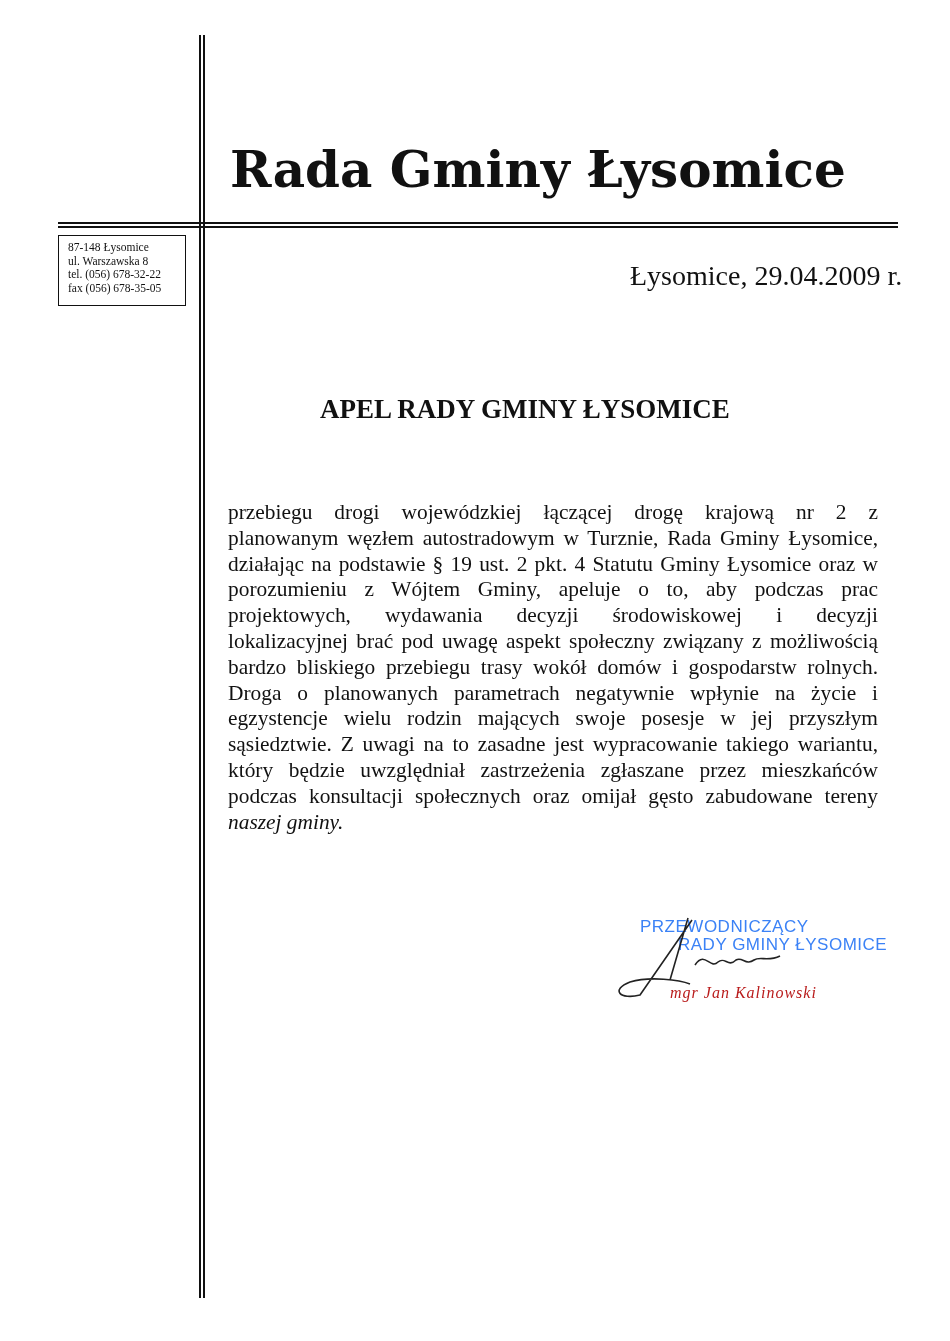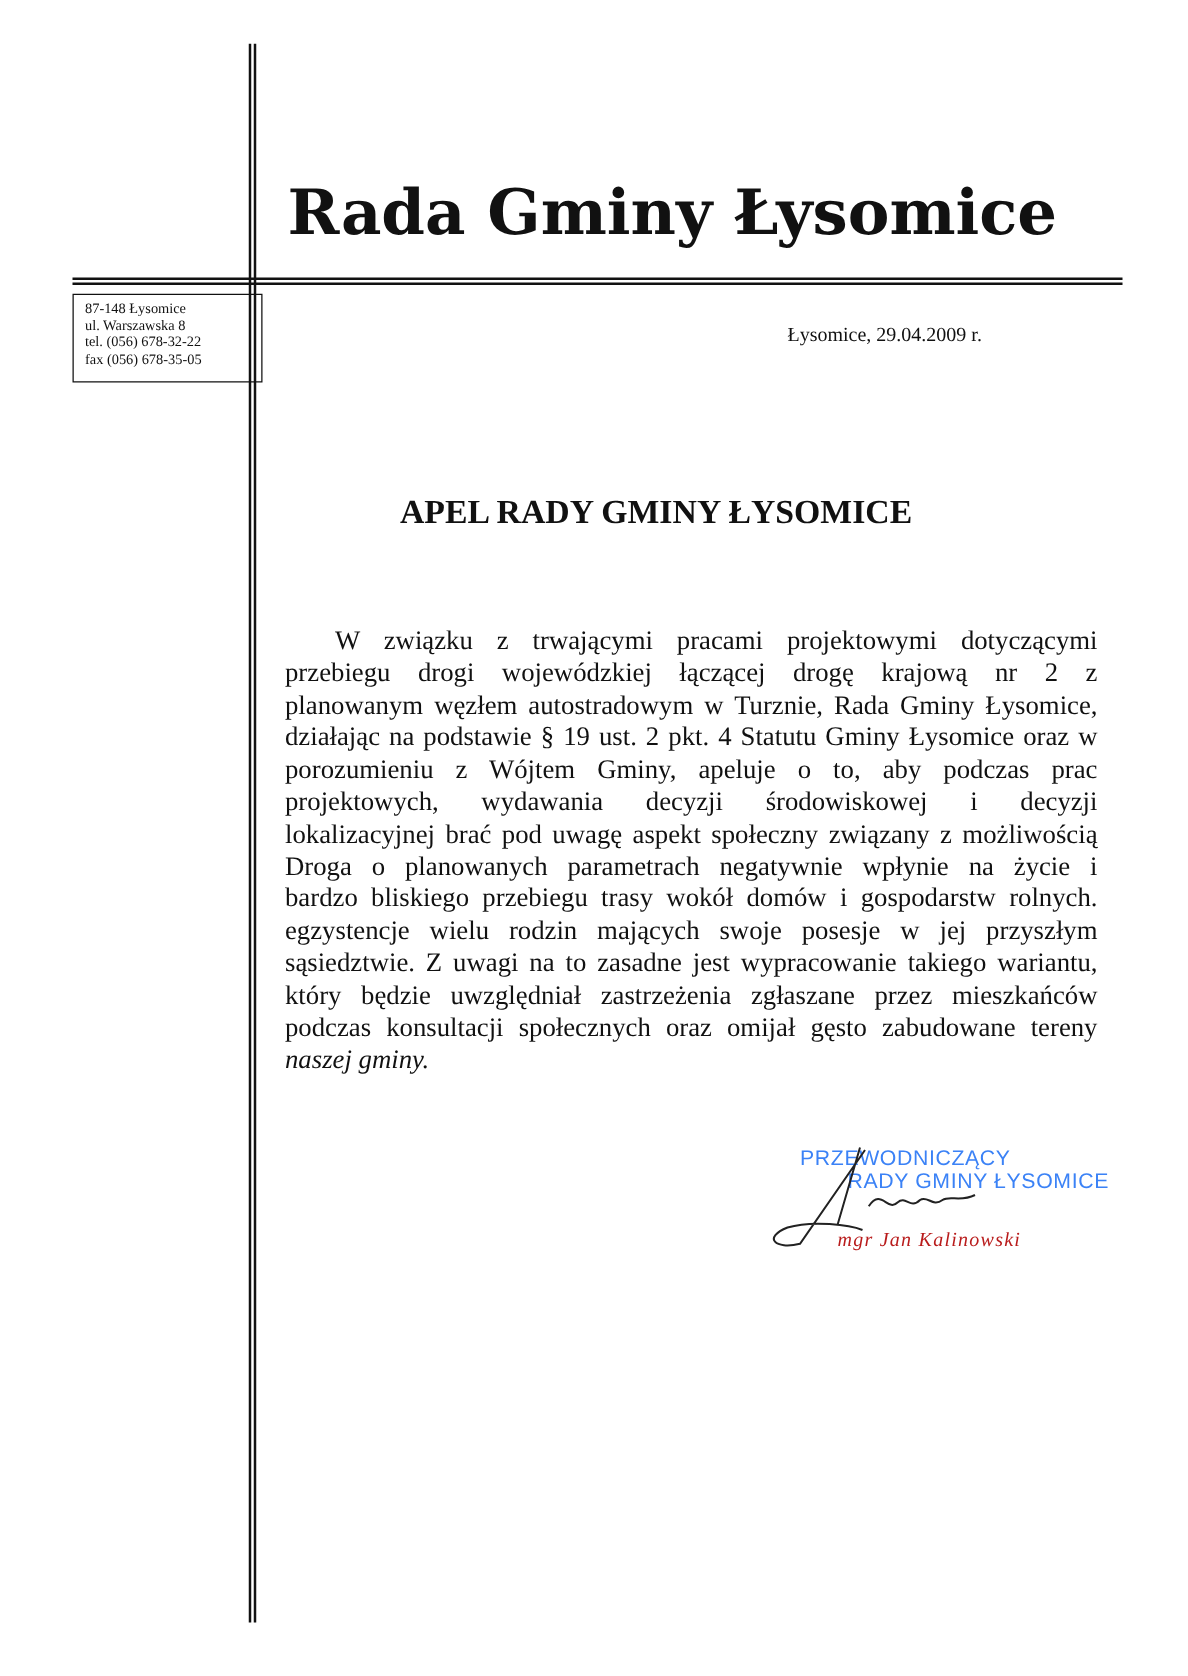--- a/index.html
+++ b/index.html
@@ -6,24 +6,24 @@
     body {
       width: 950px; height: 1341px; background: #ffffff; position: relative; overflow: hidden;
       font-family: "Liberation Serif", "DejaVu Serif", serif; color: #111;
     }
     .vline { position: absolute; left: 199px; top: 35px; height: 1263px; width: 6px;
       border-left: 2px solid #111; border-right: 2px solid #111; box-sizing: border-box; }
     .hline { position: absolute; left: 58px; top: 222px; width: 840px; height: 6px;
       border-top: 2px solid #111; border-bottom: 2px solid #111; box-sizing: border-box; }
     .header-title { position: absolute; left: 230px; top: 140px; font-size: 50px; font-weight: bold;
       font-family: "DejaVu Serif", serif; letter-spacing: 0px; white-space: nowrap; }
-    .address-box { position: absolute; left: 58px; top: 235px; width: 152px; height: 71px;
+    .address-box { position: absolute; left: 58px; top: 235px; width: 128px; height: 71px;
       border: 1.5px solid #111; box-sizing: border-box; padding: 5px 0 0 9px; font-size: 11.5px; line-height: 13.5px; }
     .address-box div { white-space: nowrap; }
-    .date-line { position: absolute; left: 630px; top: 260px; font-size: 16px; white-space: nowrap; }
+    .date-line { position: absolute; left: 630px; top: 260px; font-size: 28px; white-space: nowrap; }
     .doc-heading { position: absolute; left: 320px; top: 394px; font-size: 27px; font-weight: bold; white-space: nowrap; }
     .body-text { position: absolute; left: 228px; top: 500px; width: 650px; font-size: 21.4px; line-height: 25.8px; }
     .body-text .line { display: block; text-align: justify; text-align-last: justify; white-space: nowrap; }
     .body-text .line.first { padding-left: 40px; }
     .body-text .line.last { text-align-last: left; font-style: italic; }
     .sig-block { position: absolute; left: 640px; top: 918px; font-family: "Liberation Sans", sans-serif; }
     .sig-role { font-size: 17px; line-height: 18px; letter-spacing: 0.5px; color: #3b82f6; white-space: nowrap; }
     .sig-role.second { margin-top: 0px; margin-left: 38px; }
     .sig-name { position: absolute; left: 30px; top: 66px; font-family: "Liberation Serif", serif;
       font-style: italic; font-size: 16px; letter-spacing: 1px; white-space: nowrap; color: #b91c1c; }
@@ -42,29 +42,28 @@
   <div>ul. Warszawska 8</div>
   <div>tel. (056) 678-32-22</div>
   <div>fax (056) 678-35-05</div>
 </div>
 
 <div class="date-line">Łysomice, 29.04.2009 r.</div>
 
 <div class="doc-heading">APEL RADY GMINY ŁYSOMICE</div>
 
 <div class="body-text">
-  <span class="line first">W związku z trwającymi pracami projektowymi dotyczącymi</span>
   <span class="line">przebiegu drogi wojewódzkiej łączącej drogę krajową nr 2 z</span>
   <span class="line">planowanym węzłem autostradowym w Turznie, Rada Gminy Łysomice,</span>
   <span class="line">działając na podstawie § 19 ust. 2 pkt. 4 Statutu Gminy Łysomice oraz w</span>
   <span class="line">porozumieniu z Wójtem Gminy, apeluje o to, aby podczas prac</span>
   <span class="line">projektowych, wydawania decyzji środowiskowej i decyzji</span>
   <span class="line">lokalizacyjnej brać pod uwagę aspekt społeczny związany z możliwością</span>
+  <span class="line">bardzo bliskiego przebiegu trasy wokół domów i gospodarstw rolnych.</span>
   <span class="line">Droga o planowanych parametrach negatywnie wpłynie na życie i</span>
-  <span class="line">bardzo bliskiego przebiegu trasy wokół domów i gospodarstw rolnych.</span>
   <span class="line">egzystencje wielu rodzin mających swoje posesje w jej przyszłym</span>
   <span class="line">sąsiedztwie. Z uwagi na to zasadne jest wypracowanie takiego wariantu,</span>
   <span class="line">który będzie uwzględniał zastrzeżenia zgłaszane przez mieszkańców</span>
   <span class="line">podczas konsultacji społecznych oraz omijał gęsto zabudowane tereny</span>
   <span class="line last">naszej gminy.</span>
 </div>
 
 <div class="sig-block">
   <div class="sig-role">PRZEWODNICZĄCY</div>
   <div class="sig-role second">RADY GMINY ŁYSOMICE</div>

